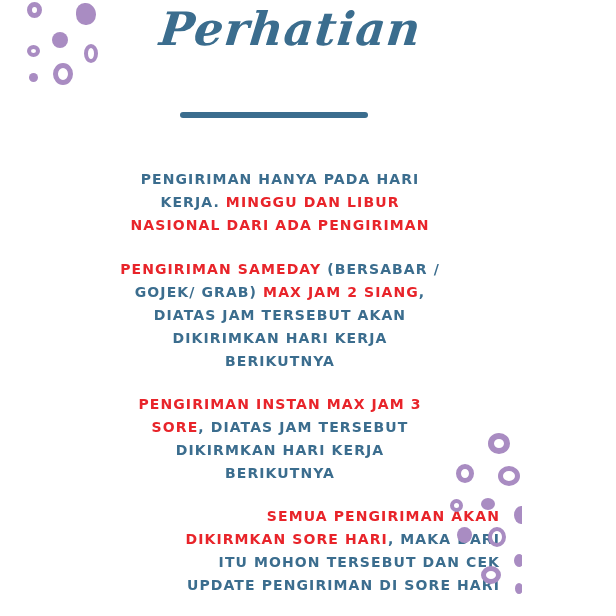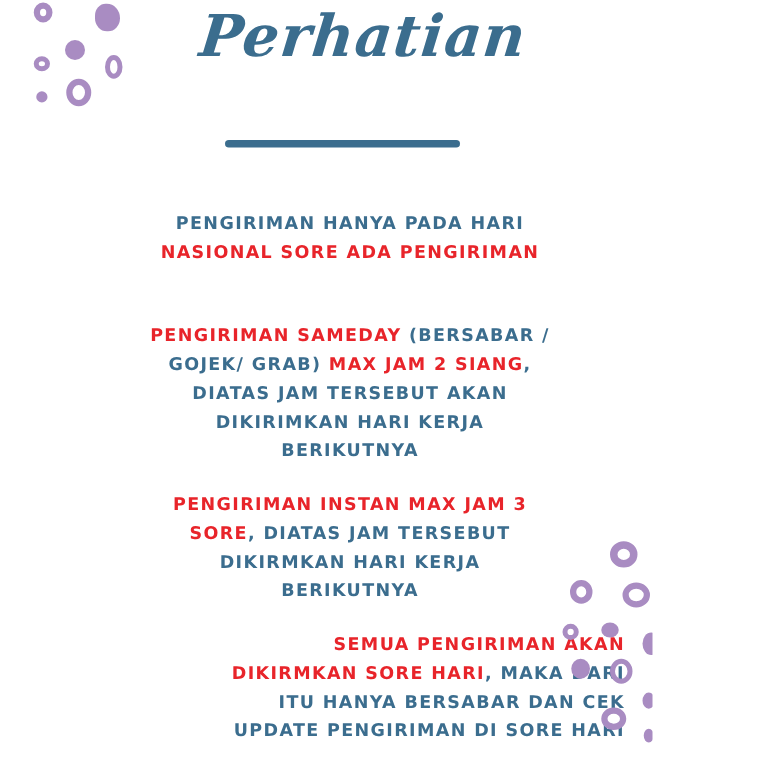--- a/index.html
+++ b/index.html
@@ -95,39 +95,40 @@
     <div class="ring" style="left:84px;top:44px;width:14px;height:19px;border-width:4px;"></div>
     <div class="dot" style="left:29px;top:73px;width:9px;height:9px;"></div>
     <div class="ring" style="left:53px;top:63px;width:20px;height:22px;border-width:5px;"></div>
   </div>
 
   <div class="title">Perhatian</div>
   <div class="underline"></div>
 
   <div class="block b1">
       <span class="line"><span class="blue">PENGIRIMAN HANYA PADA HARI</span></span>
-      <span class="line"><span class="red">NASIONAL SORE ADA PENGIRIMAN</span></span>
+      <span class="line"><span class="blue">KERJA. </span><span class="red">MINGGU DAN LIBUR</span></span>
+      <span class="line"><span class="red">NASIONAL DARI ADA PENGIRIMAN</span></span>
     </div>
   <div class="block b2">
       <span class="line"><span class="red">PENGIRIMAN SAMEDAY</span><span class="blue"> (BERSABAR /</span></span>
       <span class="line"><span class="blue">GOJEK/ GRAB) </span><span class="red">MAX JAM 2 SIANG</span><span class="blue">,</span></span>
       <span class="line"><span class="blue">DIATAS JAM TERSEBUT AKAN</span></span>
       <span class="line"><span class="blue">DIKIRIMKAN HARI KERJA</span></span>
       <span class="line"><span class="blue">BERIKUTNYA</span></span>
     </div>
   <div class="block b3">
       <span class="line"><span class="red">PENGIRIMAN INSTAN MAX JAM 3</span></span>
       <span class="line"><span class="red">SORE</span><span class="blue">, DIATAS JAM TERSEBUT</span></span>
       <span class="line"><span class="blue">DIKIRMKAN HARI KERJA</span></span>
       <span class="line"><span class="blue">BERIKUTNYA</span></span>
     </div>
   <div class="block b4">
       <span class="line"><span class="red">SEMUA PENGIRIMAN AKAN</span></span>
       <span class="line"><span class="red">DIKIRMKAN SORE HARI</span><span class="blue">, MAKA DARI</span></span>
-      <span class="line"><span class="blue">ITU HANYA BERSABAR DAN CEK</span></span>
+      <span class="line"><span class="blue">ITU MOHON TERSEBUT DAN CEK</span></span>
       <span class="line"><span class="blue">UPDATE PENGIRIMAN DI SORE HARI</span></span>
     </div>
 
   <div class="clip-right">
     <div class="ring" style="left:48px;top:13px;width:22px;height:21px;border-width:6px;"></div>
     <div class="ring" style="left:16px;top:44px;width:18px;height:19px;border-width:5px;"></div>
     <div class="ring" style="left:58px;top:46px;width:22px;height:20px;border-width:5px;"></div>
     <div class="ring" style="left:10px;top:79px;width:13px;height:13px;border-width:4px;"></div>
     <div class="dot" style="left:41px;top:78px;width:14px;height:12px;"></div>
     <div class="dot" style="left:74px;top:86px;width:14px;height:18px;"></div>

